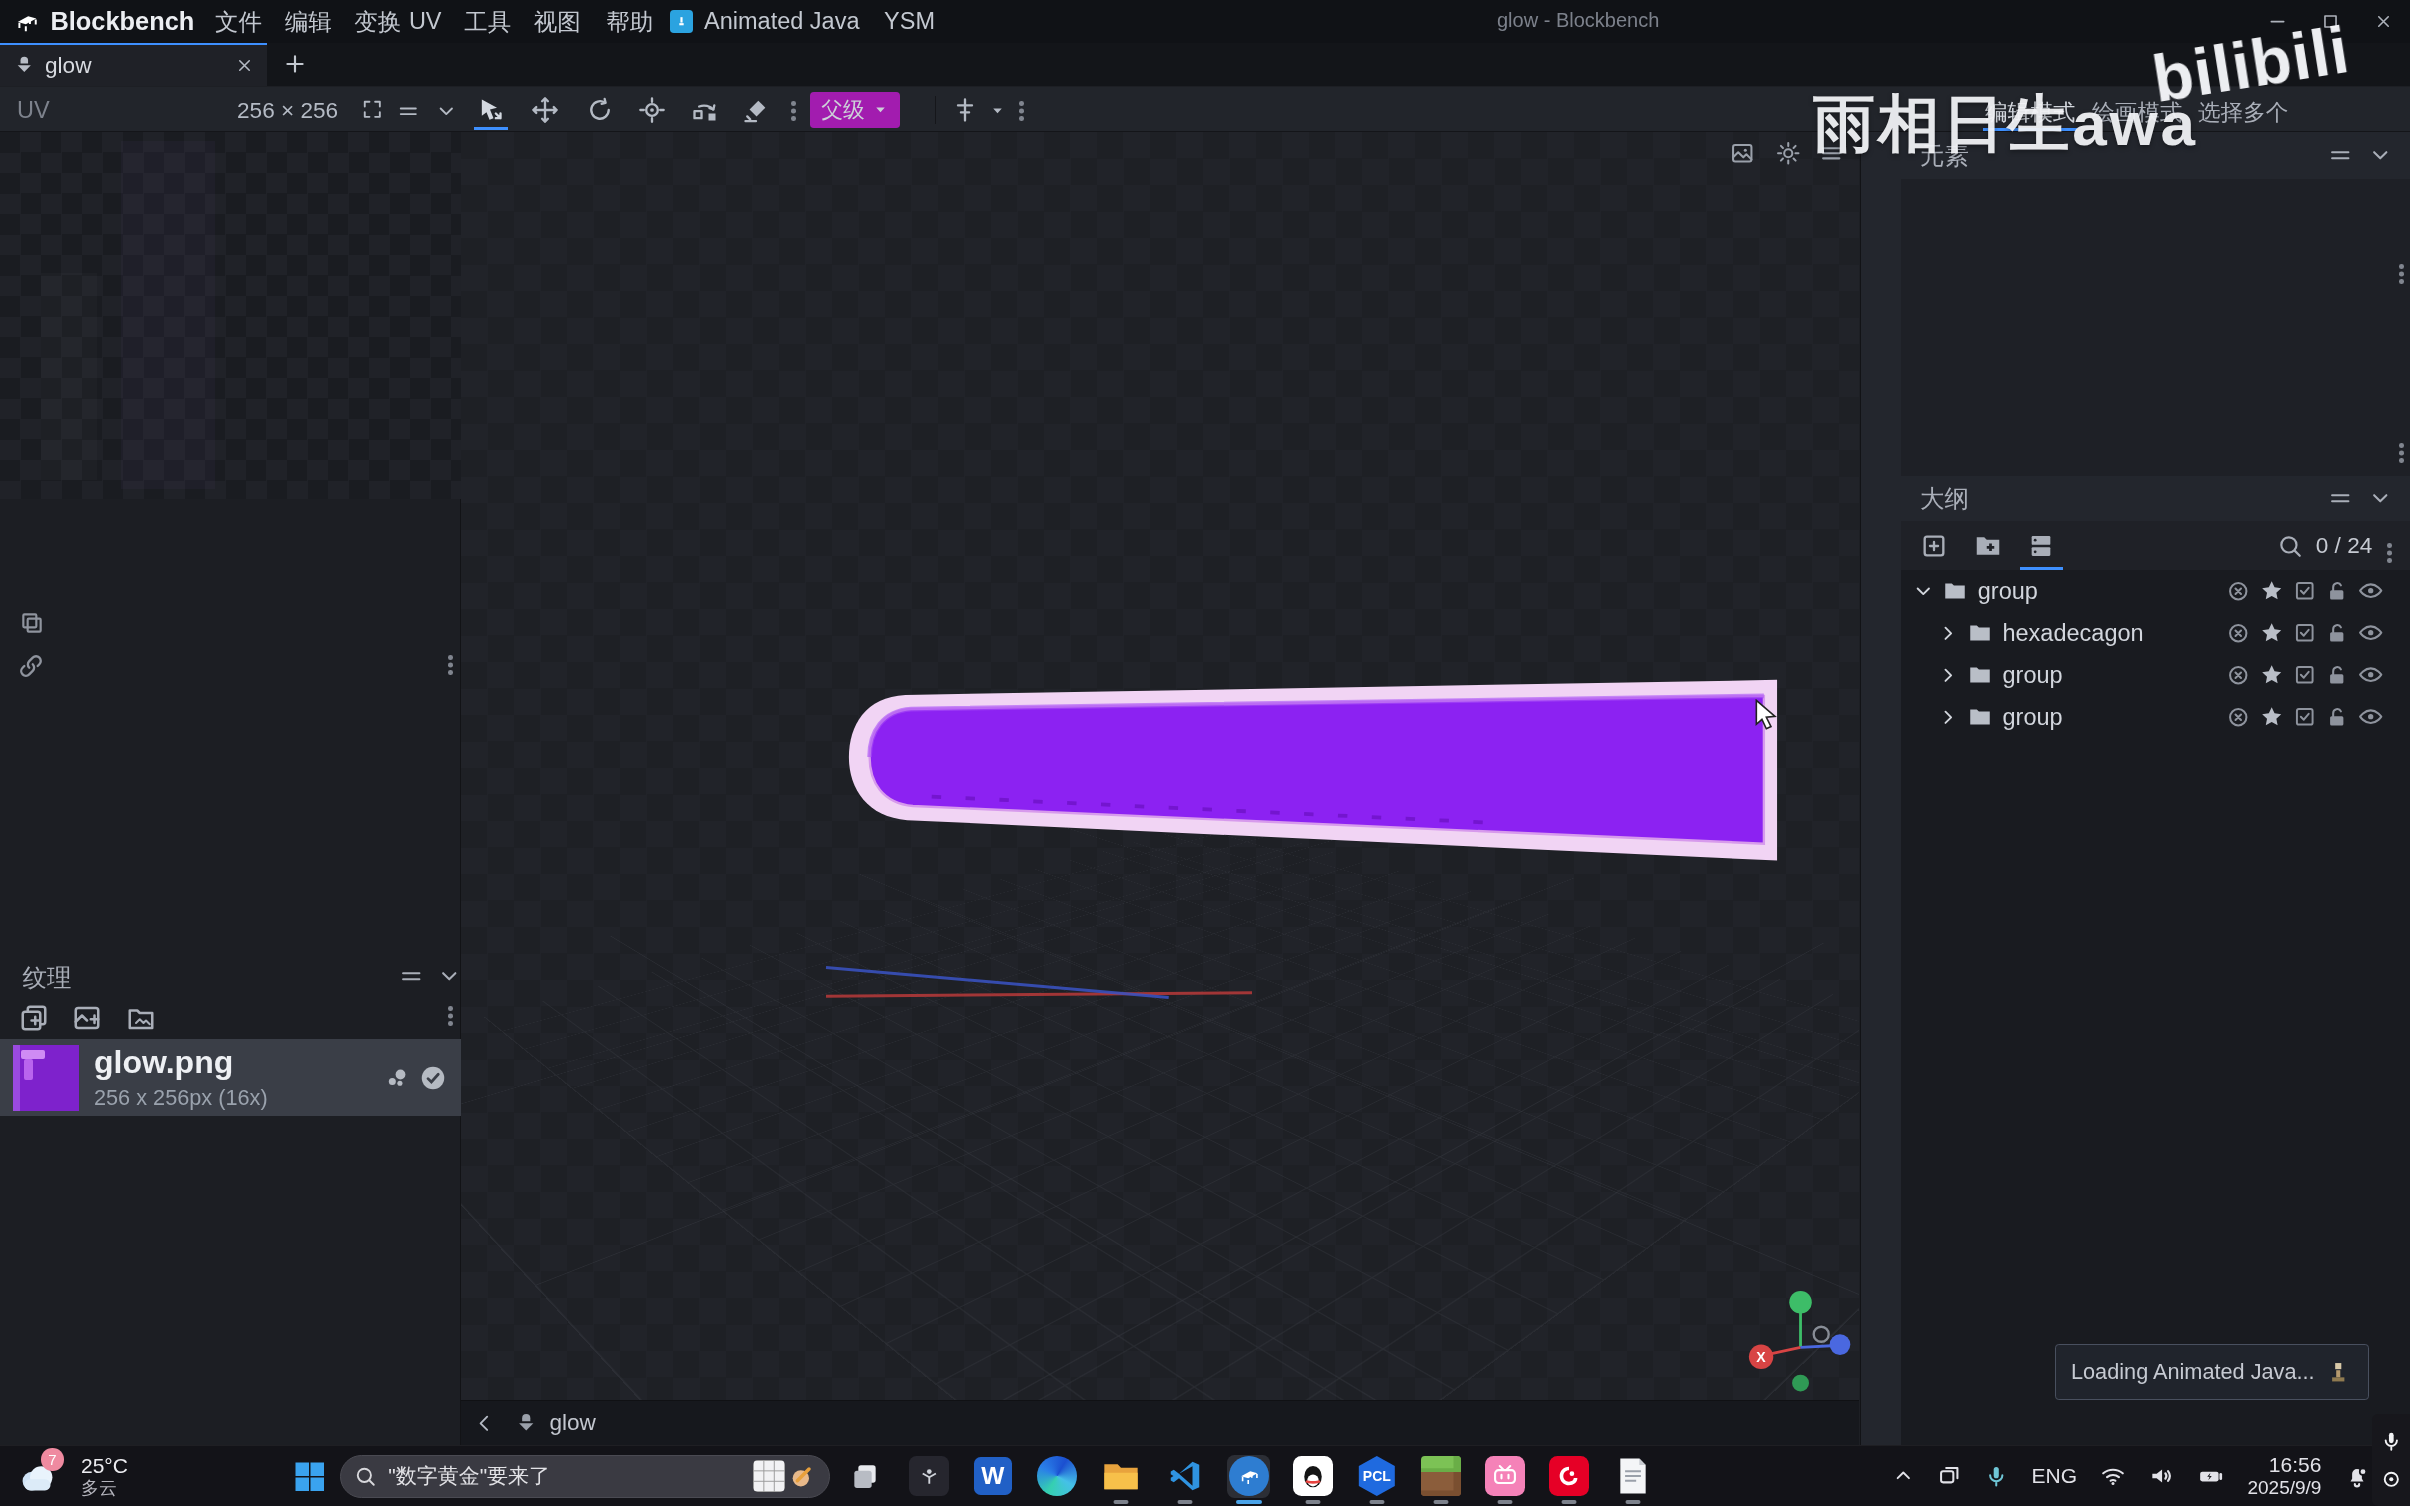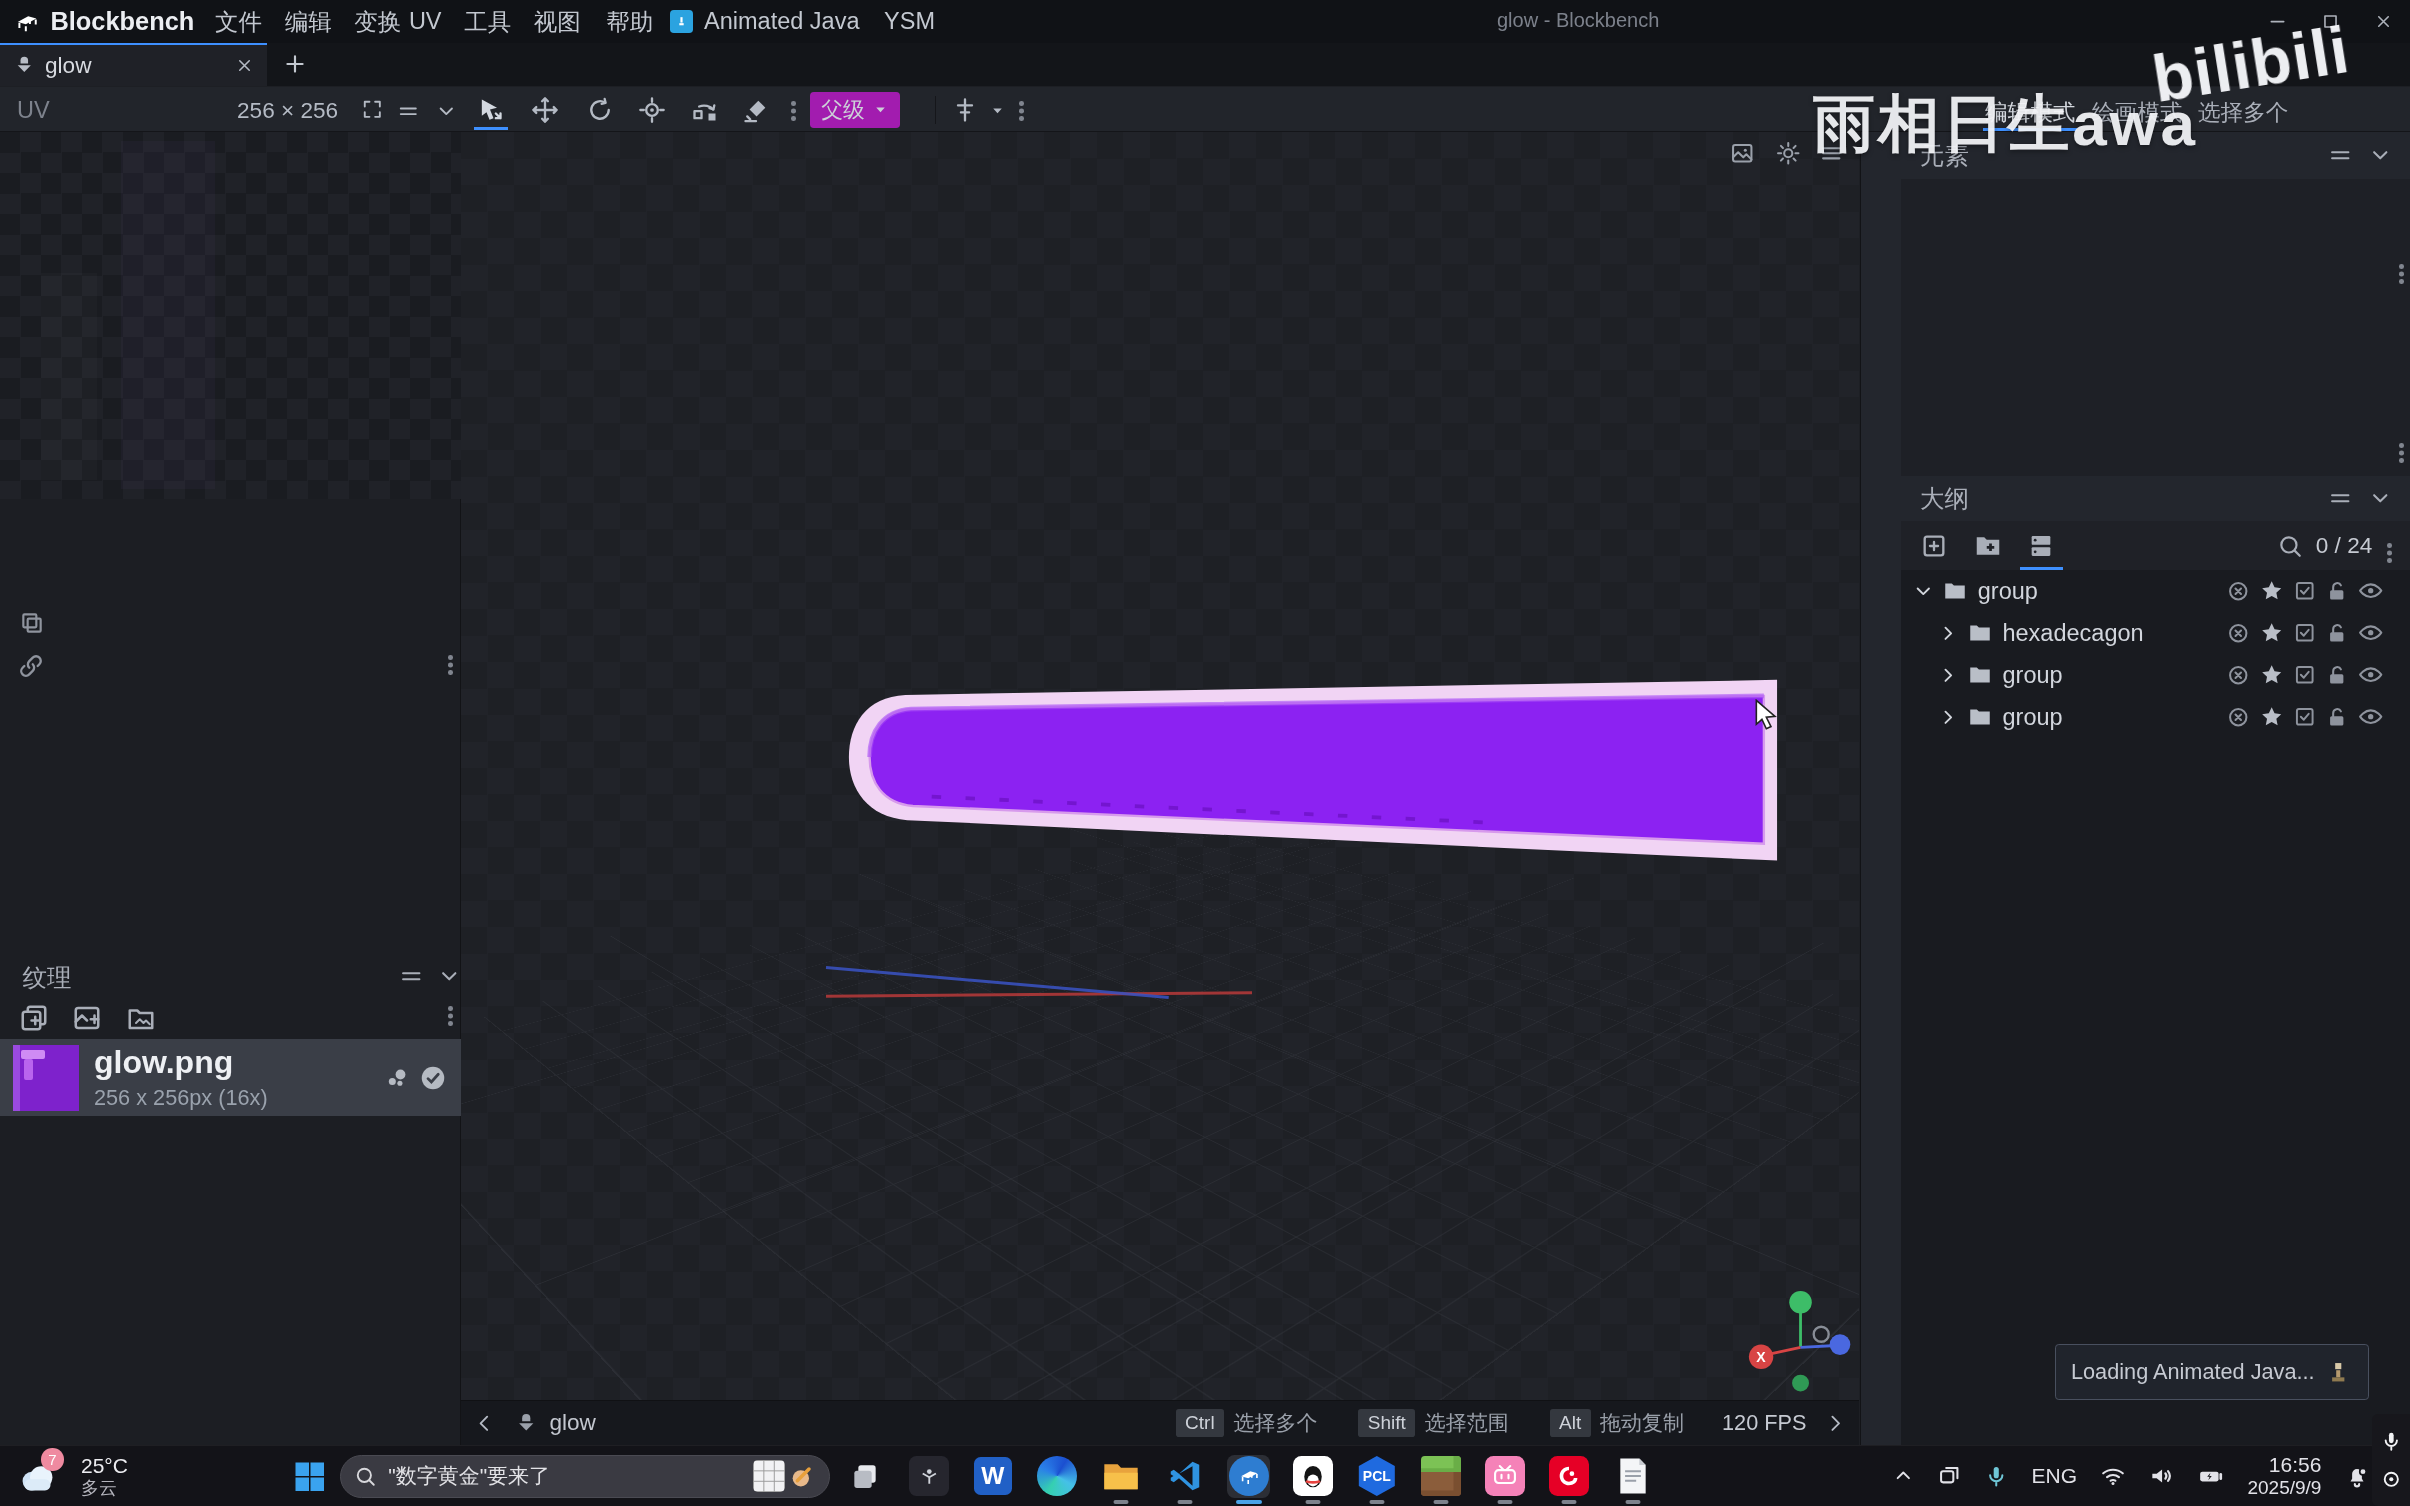--- a/index.html
+++ b/index.html
@@ -540,34 +540,20 @@
       </svg>
   </span>
   <span style="margin-left:17px">
     <svg width="24.5" height="24.5" viewBox="0 0 24 24">
         <path d="M12 3a4 4 0 0 1 4 4v3h-8V7a4 4 0 0 1 4-4z" fill="#9aa0aa"></path>
         <path d="M5 12h14l-7 7z" fill="#9aa0aa"></path>
       </svg>
   </span>
   <span style="margin-left:11.3px;font-size:22.6px;color:#c3c7cf">glow</span>
 
-  <span class="row" style="margin-left:auto">
-    <span class="key">Ctrl</span>
-    <span style="font-size:21px;margin-right:41px">选择多个</span>
-    <span class="key">Shift</span>
-    <span style="font-size:21px;margin-right:41px">选择范围</span>
-    <span class="key">Alt</span>
-    <span style="font-size:21px;margin-right:38px">拖动复制</span>
-    <span style="font-size:21.7px;color:#c6cad2">120 FPS</span>
-    <span style="margin:0 13px 0 17px;color:#b4bac4">
-      <svg class="ic" width="22.6" height="22.6" viewBox="0 0 24 24">
-          <path d="M10 5l7 7-7 7"></path>
-        </svg>
-    </span>
-  </span>
 </div>
 
 <div class="a row" id="taskbar">
   <div class="row" style="margin-left:15px">
     <span style="position:relative">
       <svg width="45" height="41" viewBox="0 0 24 22">
         <circle cx="9" cy="14" r="5" fill="#cfe3f5"></circle>
           <circle cx="14" cy="12" r="6" fill="#e9f3fc"></circle>
           <rect x="5" y="13" width="14" height="6" rx="3" fill="#dcebf8"></rect>
       </svg>

